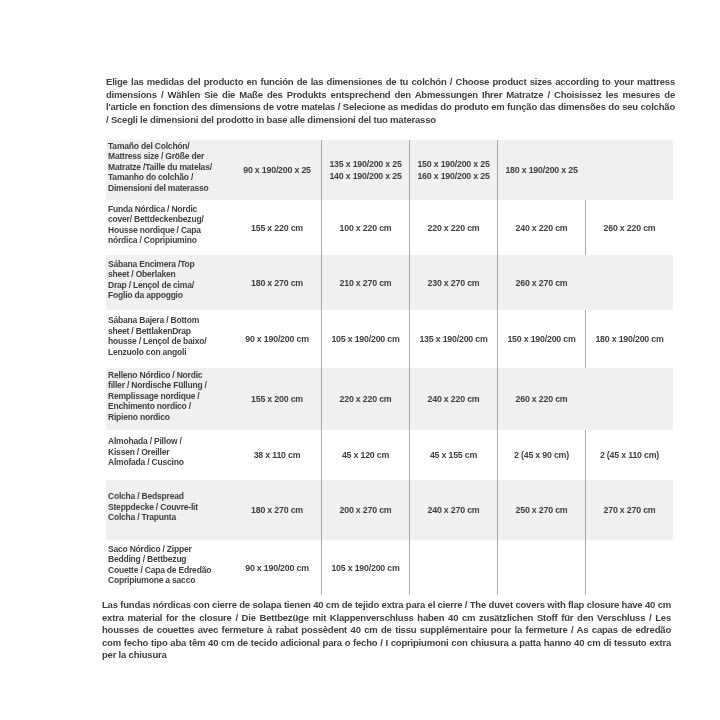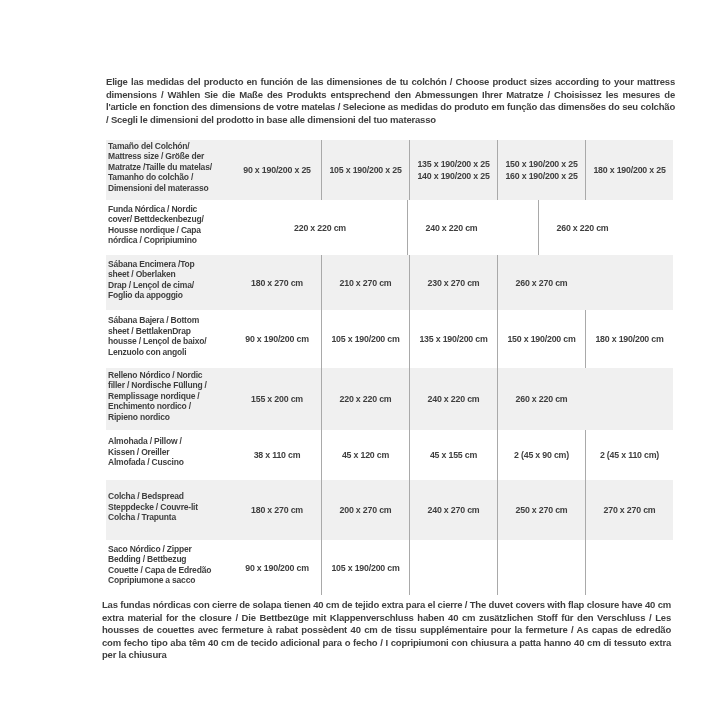--- a/index.html
+++ b/index.html
@@ -34,21 +34,21 @@
     left:78px;top:140px;width:567px;
   }
   .trow{
     display:grid;
     grid-template-columns:127px 88px 88px 88px 88px 88px;
     align-items:center;
   }
   .trow:nth-child(odd){background:var(--row-shade);}
   .trow:nth-child(even){background:transparent;}
   .trow:nth-child(1){min-height:60px;}
-  .trow:nth-child(2){min-height:55px;gap:43px;}
+  .trow:nth-child(2){min-height:55px;}
   .trow:nth-child(3){min-height:55px;}
   .trow:nth-child(4){min-height:58px;}
   .trow:nth-child(5){min-height:62px;}
   .trow:nth-child(6){min-height:50px;}
   .trow:nth-child(7){min-height:60px;}
   .trow:nth-child(8){min-height:55px;}
   .cell{
     font-size:8.5px;
     line-height:10.5px;
     white-space:pre-line;
@@ -85,33 +85,34 @@
 
   <div class="size-table">
 
     <div class="trow">
       <div class="cell label">Tamaño del Colchón/
 Mattress size / Größe der
 Matratze /Taille du matelas/
 Tamanho do colchão /
 Dimensioni del materasso</div>
       <div class="cell val">90 x 190/200 x 25</div>
-      <div class="cell val">105 x 190/200 x 25</div>
       <div class="cell val">135 x 190/200 x 25
 140 x 190/200 x 25</div>
       <div class="cell val">150 x 190/200 x 25
 160 x 190/200 x 25</div>
       <div class="cell val">180 x 190/200 x 25</div>
     </div>
 
     <div class="trow">
       <div class="cell label">Funda Nórdica /  Nordic
 cover/ Bettdeckenbezug/
 Housse nordique  / Capa
 nórdica / Copripiumino</div>
+      <div class="cell val">155 x 220 cm</div>
+      <div class="cell val">100 x 220 cm</div>
       <div class="cell val">220 x 220 cm</div>
       <div class="cell val">240 x 220 cm</div>
       <div class="cell val">260 x 220 cm</div>
     </div>
 
     <div class="trow">
       <div class="cell label">Sábana Encimera /Top
 sheet / Oberlaken
 Drap / Lençol de cima/
 Foglio da appoggio</div>

